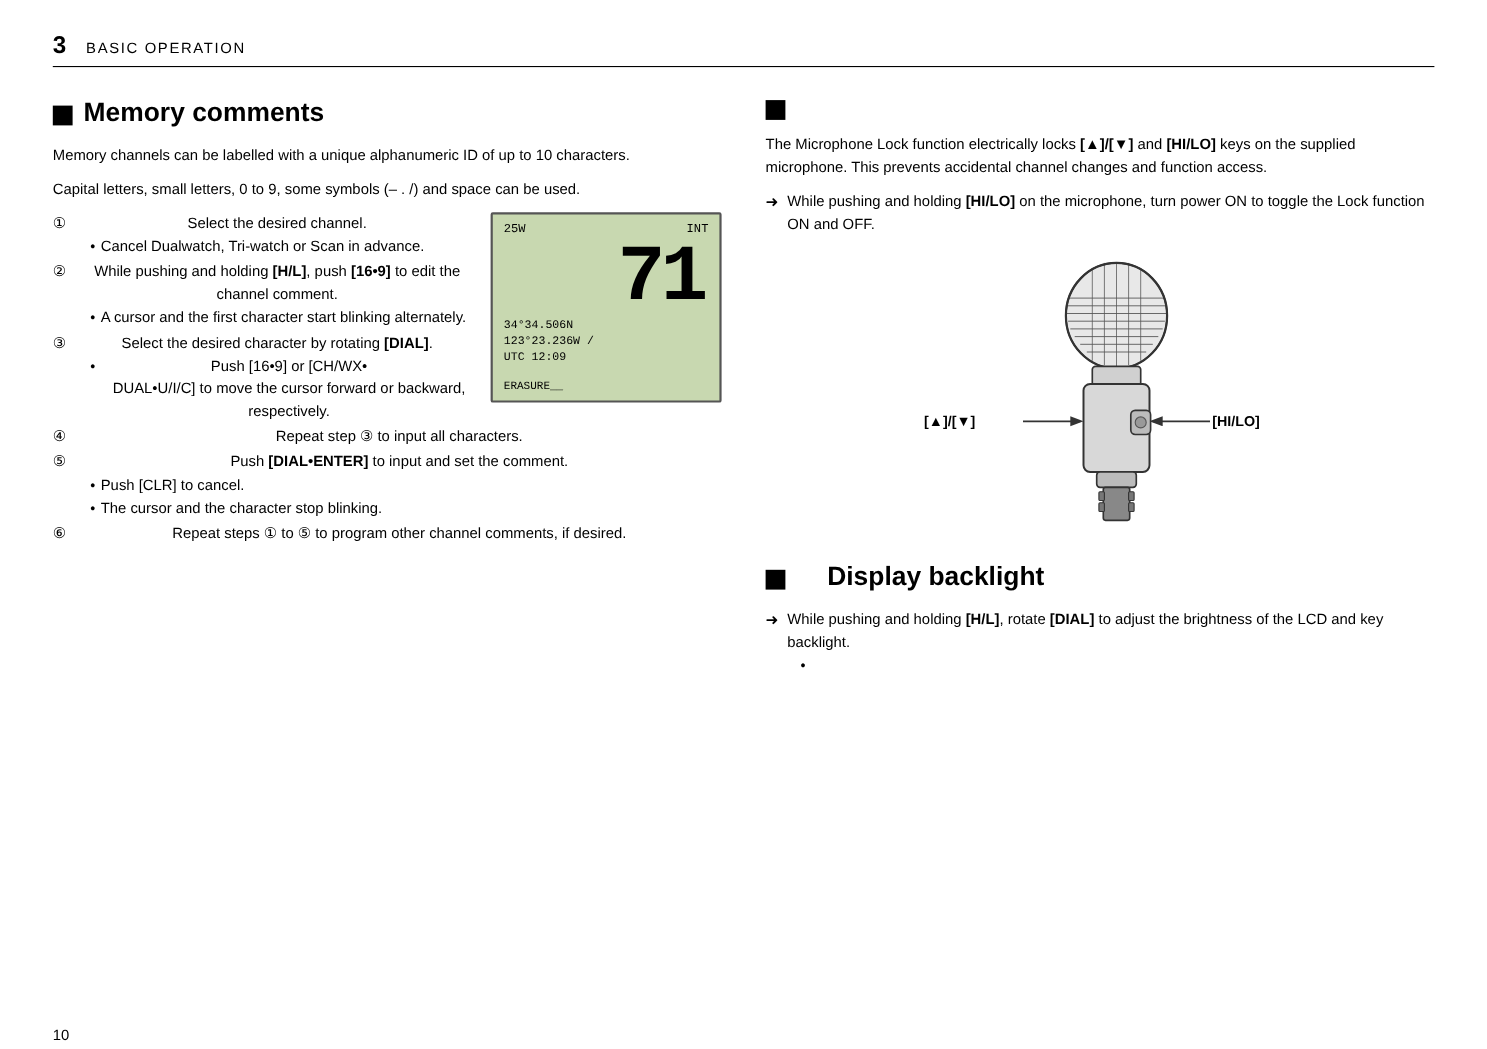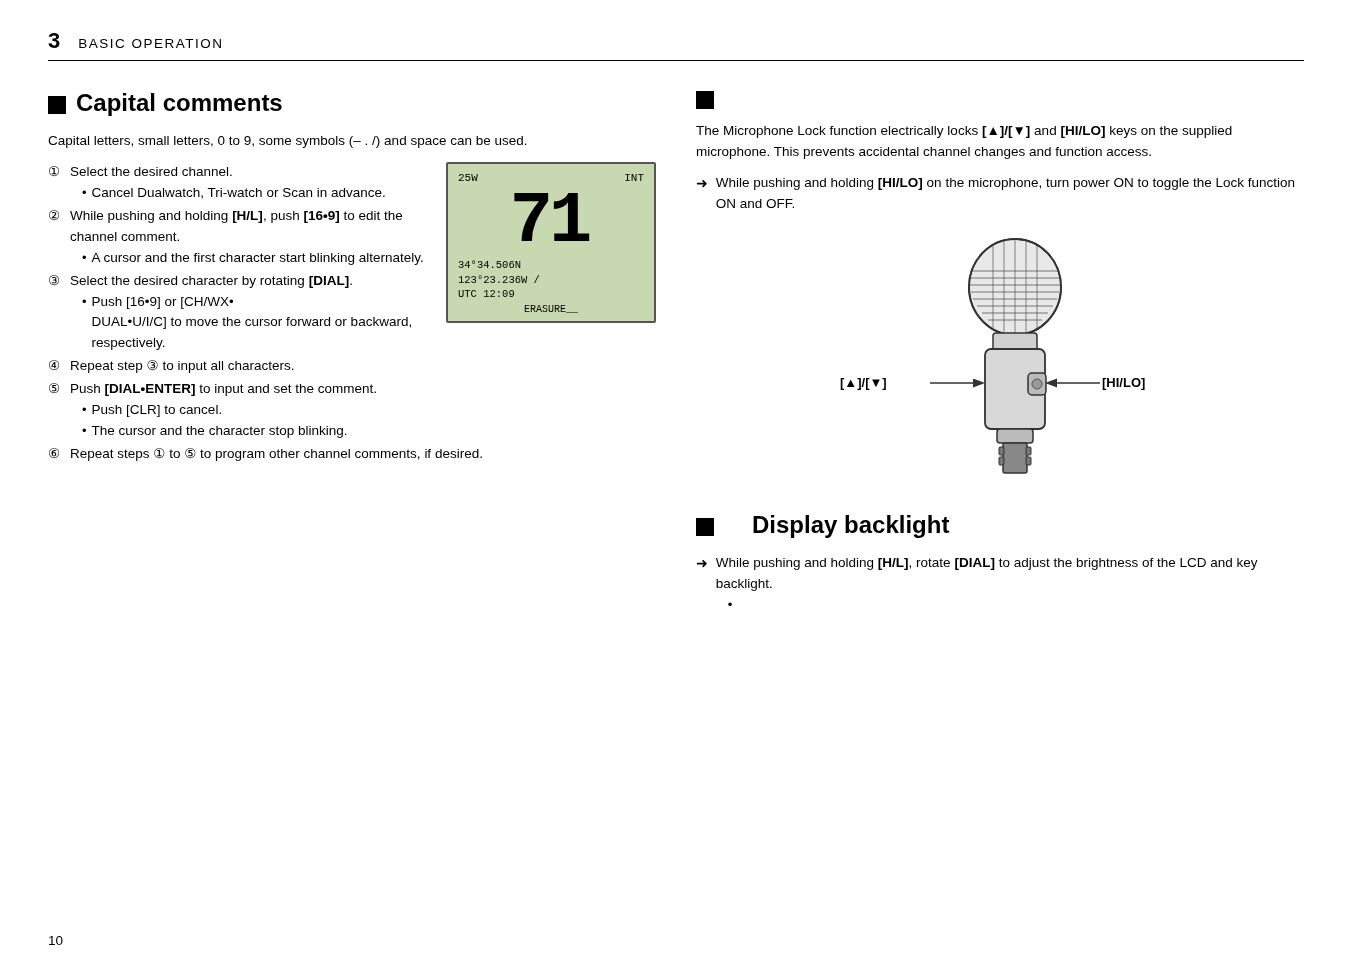--- a/index.html
+++ b/index.html
@@ -78,20 +78,21 @@
       align-items: flex-start;
       margin-bottom: 2px;
       line-height: 1.55;
     }
     .step-num {
       min-width: 22px;
       font-size: 13.5px;
     }
     .step-content {
       flex: 1;
+      text-align: center;
     }
     .sub-bullet {
       display: flex;
       align-items: flex-start;
       padding-left: 12px;
       margin-bottom: 1px;
       line-height: 1.5;
     }
     .bullet-dot {
       margin-right: 5px;
@@ -115,34 +116,34 @@
     .lcd-top-row {
       display: flex;
       justify-content: space-between;
       font-size: 11px;
       margin-bottom: 2px;
     }
     .lcd-big-num {
       font-size: 72px;
       font-weight: bold;
       line-height: 1;
-      text-align: center;
+      text-align: right;
       letter-spacing: -4px;
       margin-bottom: 0;
       padding-right: 4px;
     }
     .lcd-coord-row {
       font-size: 10.5px;
       line-height: 1.4;
     }
     .lcd-bottom-row {
       font-size: 10px;
       display: flex;
-      justify-content: center;
-      margin-top: 2px;
+      justify-content: flex-start;
+      margin-top: 14px;
     }
     .arrow-bullet {
       display: flex;
       align-items: flex-start;
       margin: 10px 0 8px 0;
       line-height: 1.55;
     }
     .arrow-sym {
       margin-right: 8px;
       font-size: 14px;
@@ -174,23 +175,24 @@
   <div class="header">
     <span class="header-num">3</span>
     <span class="header-title">BASIC OPERATION</span>
   </div>
 
   <div class="two-col">
 
     <div class="col-left">
       <div class="section-title">
         <span class="sq"></span>
-        <span>Capital comments</span>
-      </div>
-
+        <span>Memory comments</span>
+      </div>
+
+      <p>Memory channels can be labelled with a unique alphanumeric ID of up to 10 characters.</p>
       <p>Capital letters, small letters, 0 to 9, some symbols (– . /) and space can be used.</p>
 
       <div class="clearfix">
 
         <div class="inline-image-area">
           <div class="lcd-display">
             <div class="lcd-top-row">
               <span>25W</span>
               <span>INT</span>
             </div>

